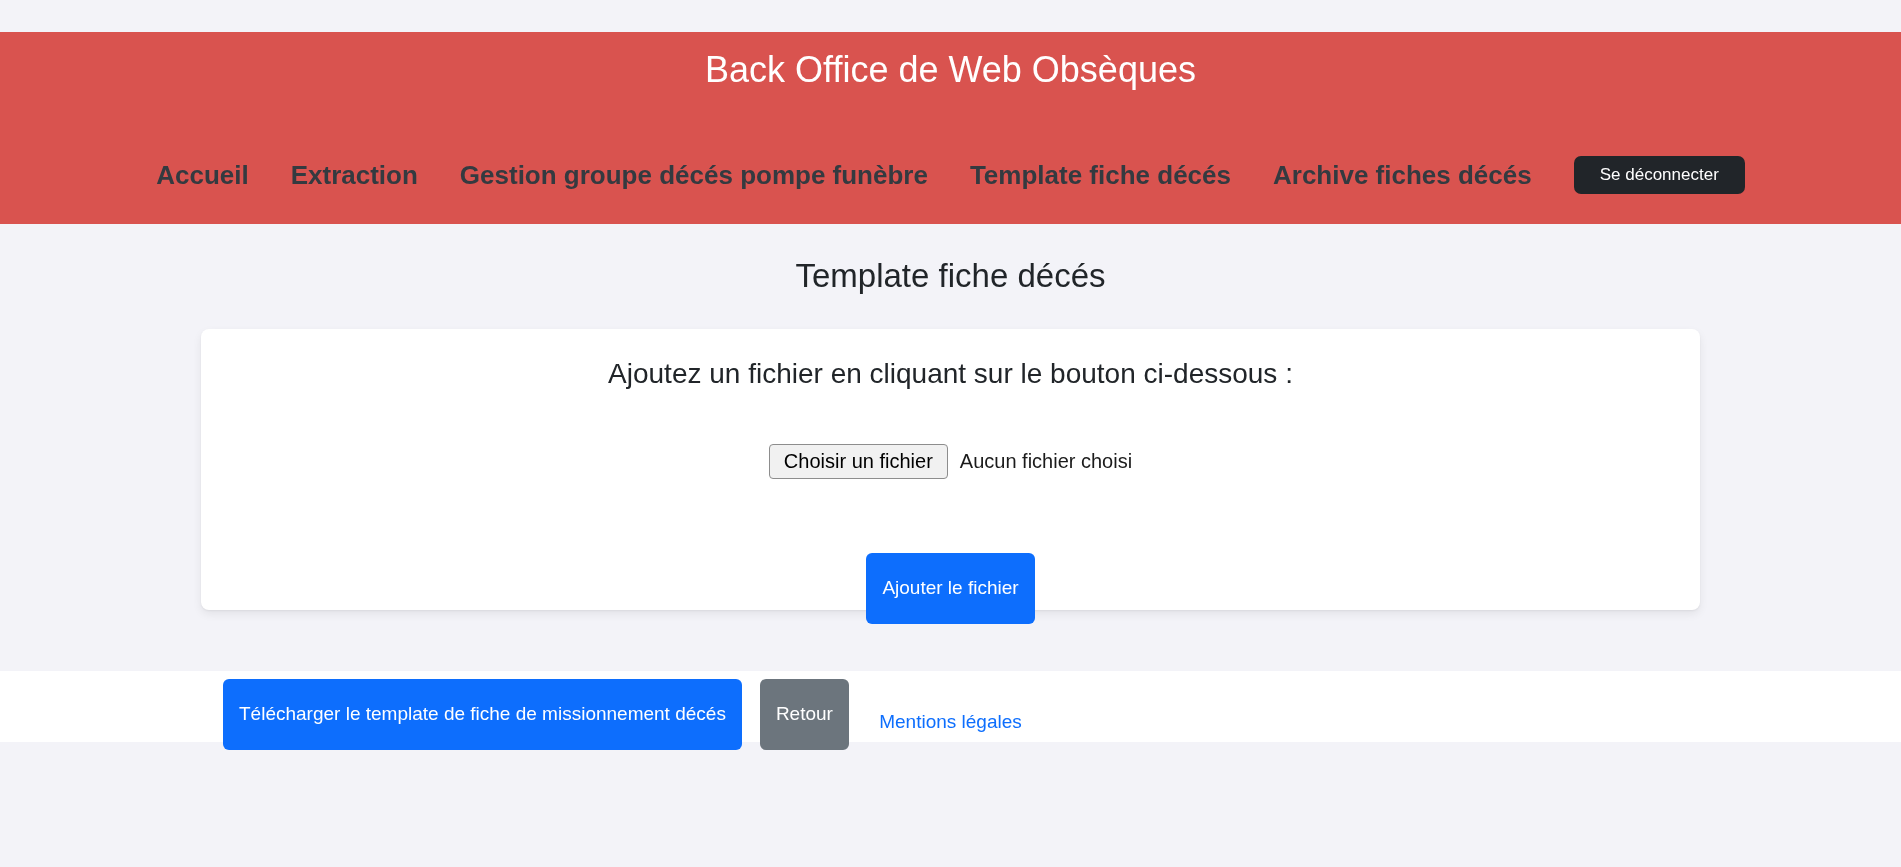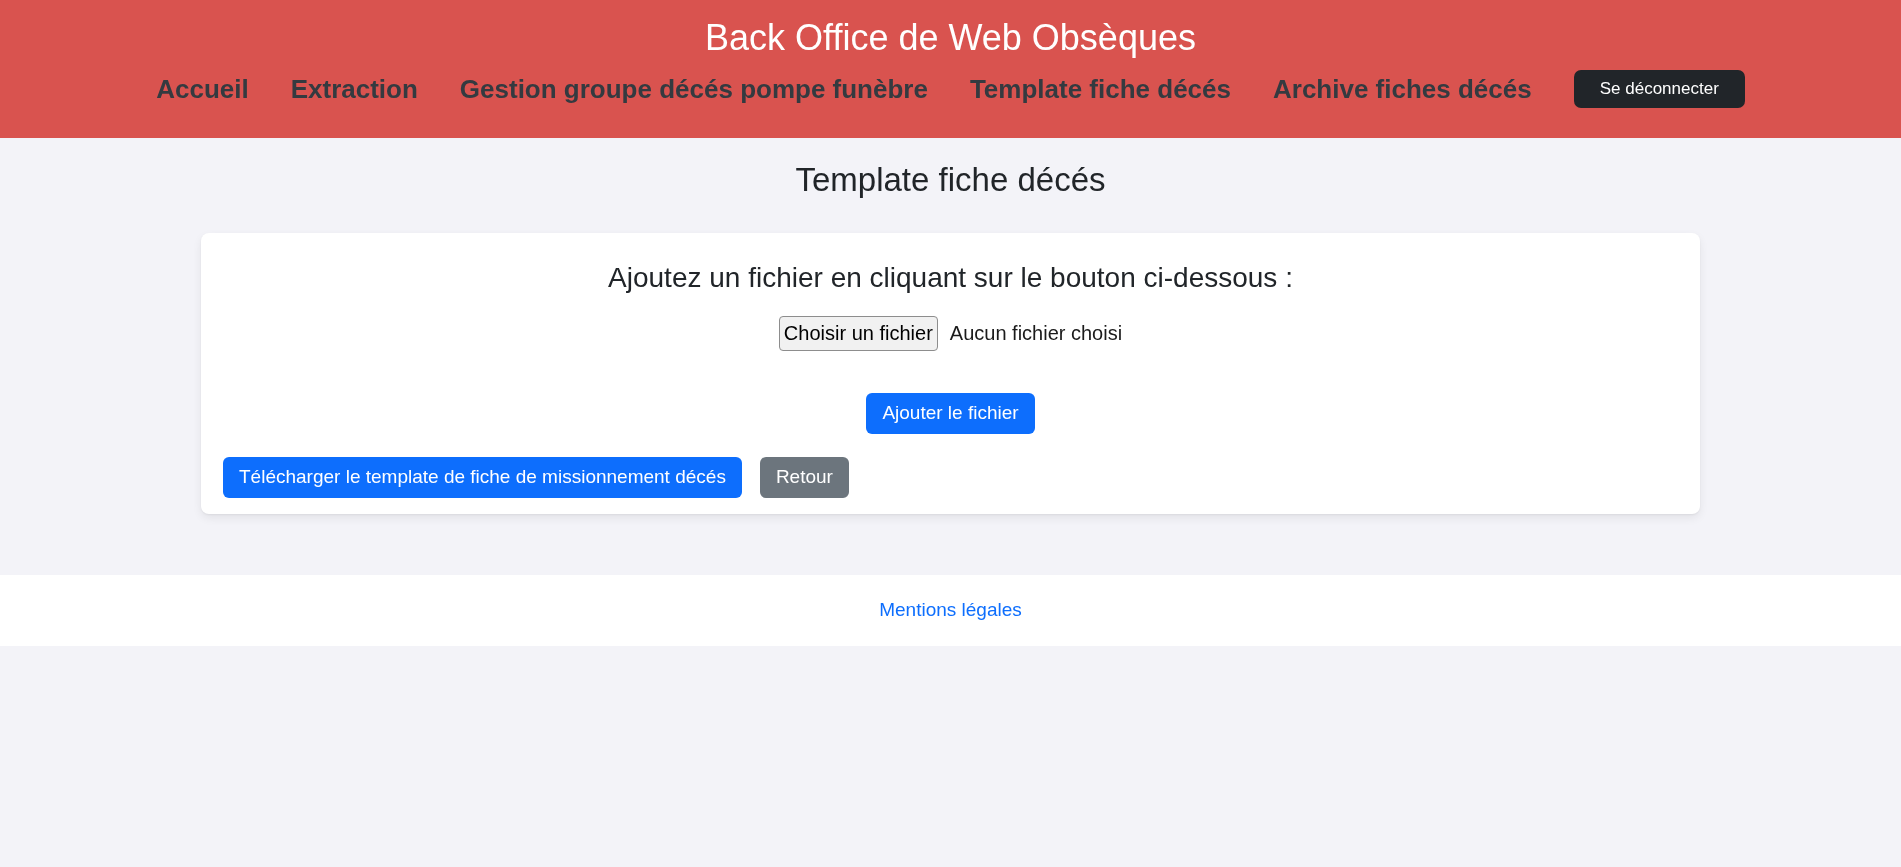--- a/index.html
+++ b/index.html
@@ -5,21 +5,21 @@
   :root{
     --header-bg:#d9534f;
     --primary:#0d6efd;
     --secondary:#6c757d;
     --logout-bg:#212529;
     --link:#0d6efd;
     --page-bg:#f3f3f8;
     --nav-text:#343a40;
     --text:#212529;
   }
-  *{box-sizing:border-box;}
+  *{box-sizing:border-box;margin-top:32px;}
   html,body{margin:0;padding:0;}
   body{
     width:1901px;height:867px;overflow:hidden;
     background:var(--page-bg);
     font-family:"Liberation Sans","DejaVu Sans",sans-serif;
     color:var(--text);
   }
 
   
   .app-header{
@@ -90,21 +90,21 @@
     display:flex;
     justify-content:center;
     align-items:center;
     margin-top:22px;
     font-size:20px;
   }
   .file-btn{
     background:#f1f1f1;
     border:1px solid #8d8d8d;
     border-radius:4px;
-    padding:5px 4px;
+    padding:5px 14px;
     font-size:20px;
     font-family:inherit;
     color:#000;
     cursor:pointer;
     white-space:nowrap;
   }
   .file-status{
     margin-left:12px;
     color:#1b1b1b;
     white-space:nowrap;
@@ -113,21 +113,21 @@
     display:flex;
     justify-content:center;
     margin-top:42px;
   }
   .btn{
     border:none;
     border-radius:6px;
     font-size:19px;
     font-family:inherit;
     color:#ffffff;
-    padding:9px 16px;
+    padding:24px 16px;
     cursor:pointer;
     white-space:nowrap;
     line-height:1.2;
   }
   .btn-primary{background:var(--primary);}
   .btn-secondary{background:var(--secondary);}
   .bottom-row{
     display:flex;
     justify-content:flex-start;
     align-items:center;

